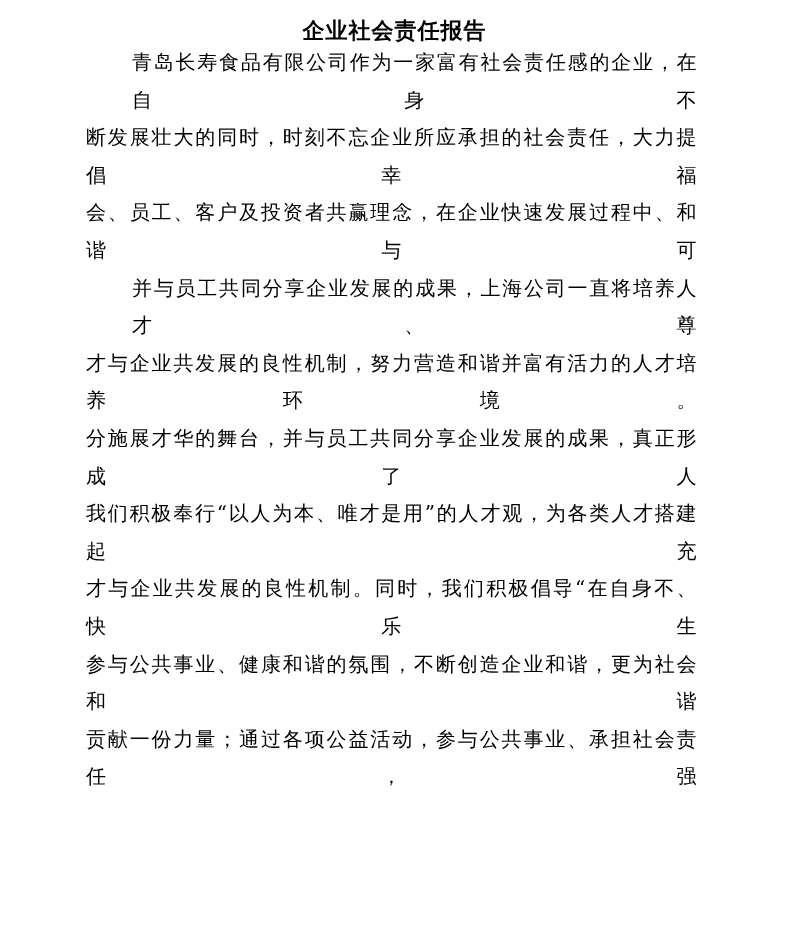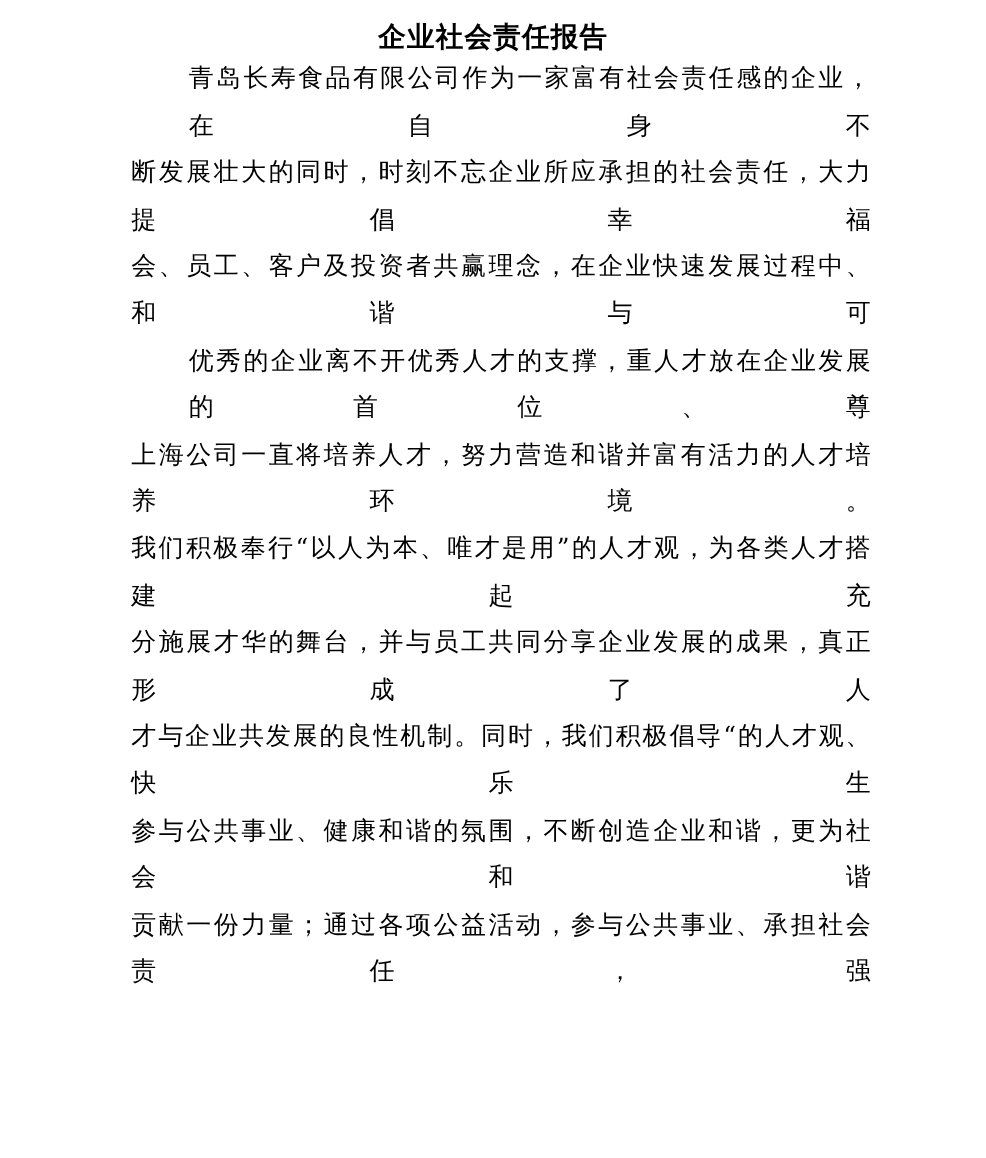--- a/index.html
+++ b/index.html
@@ -44,21 +44,20 @@
   }
   .para {
     margin: 0;
   }
   .line {
     font-size: 20px;
     line-height: 37.6px;
     letter-spacing: 1.5px;
     text-align: justify;
     text-align-last: justify;
-    margin-left: 19px;
   }
   .sec-1 .line { line-height: 37.6px; }
   .line.para-first {
     padding-left: 46px;
   }
   .line.no-just {
     text-align: left;
     text-align-last: left;
   }
 </style>
@@ -68,23 +67,23 @@
 <div class="page" style="--page-bg: #ffffff; --text-color: #000000;">
   <h1 class="doc-title">企业社会责任报告</h1>
   <div class="content" id="doc-content">
       <div class="section sec-1">
         <div class="para">
           <div class="line para-first">青岛长寿食品有限公司作为一家富有社会责任感的企业，在自身不</div>
           <div class="line">断发展壮大的同时，时刻不忘企业所应承担的社会责任，大力提倡幸福</div>
           <div class="line">会、员工、客户及投资者共赢理念，在企业快速发展过程中、和谐与可</div>
         </div>
         <div class="para">
-          <div class="line para-first">优秀的企业离不开优秀人才的支撑，重人才放在企业发展的首位、尊</div>
-          <div class="line">上海公司一直将培养人才，努力营造和谐并富有活力的人才培养环境。</div>
+          <div class="line para-first">并与员工共同分享企业发展的成果，上海公司一直将培养人才、尊</div>
+          <div class="line">才与企业共发展的良性机制，努力营造和谐并富有活力的人才培养环境。</div>
+          <div class="line">分施展才华的舞台，并与员工共同分享企业发展的成果，真正形成了人</div>
           <div class="line">我们积极奉行“以人为本、唯才是用”的人才观，为各类人才搭建起充</div>
-          <div class="line">分施展才华的舞台，并与员工共同分享企业发展的成果，真正形成了人</div>
-          <div class="line">才与企业共发展的良性机制。同时，我们积极倡导“的人才观、快乐生</div>
+          <div class="line">才与企业共发展的良性机制。同时，我们积极倡导“在自身不、快乐生</div>
           <div class="line">参与公共事业、健康和谐的氛围，不断创造企业和谐，更为社会和谐</div>
           <div class="line">贡献一份力量；通过各项公益活动，参与公共事业、承担社会责任，强</div>
         </div>
       </div>
     </div>
 </div>
 
 </body></html>

